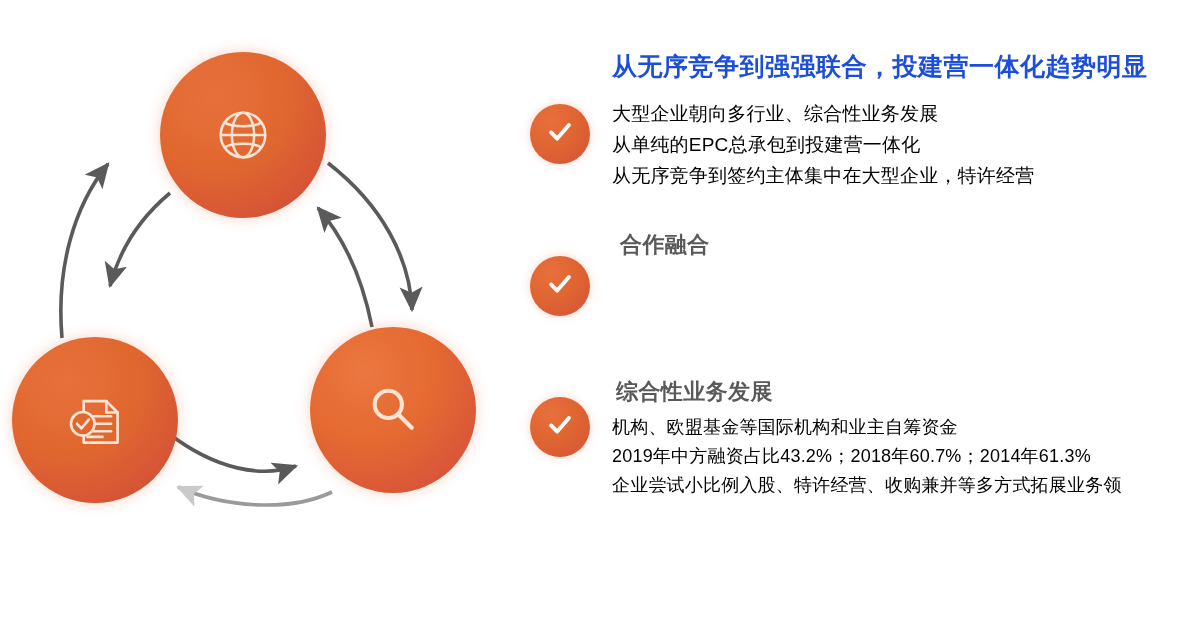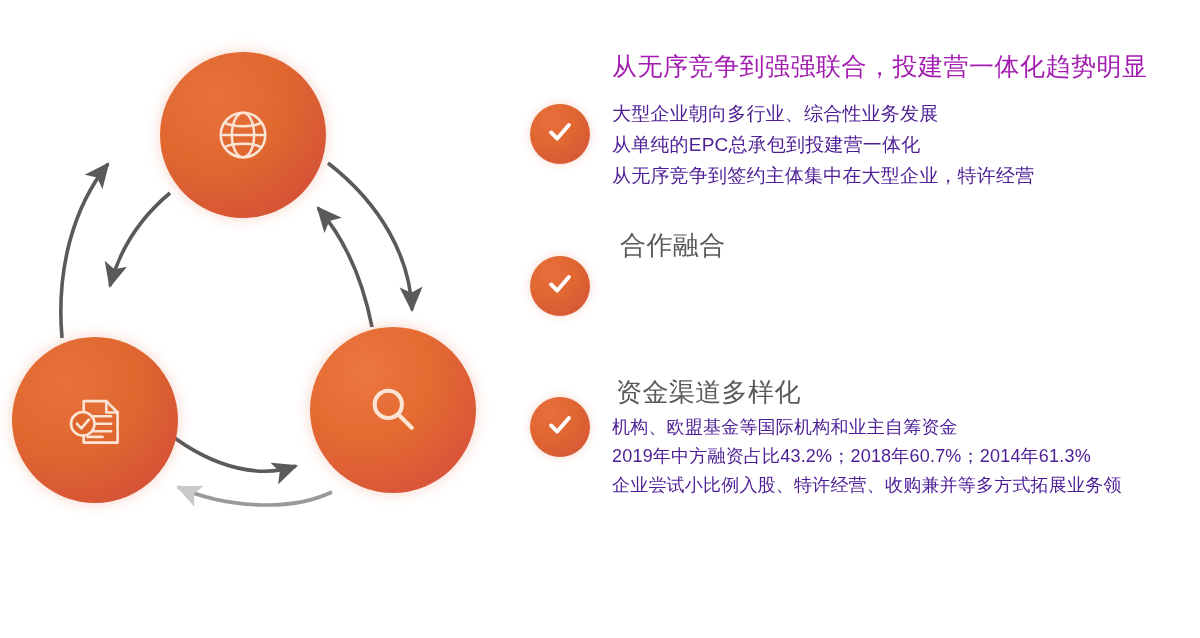--- a/index.html
+++ b/index.html
@@ -34,21 +34,21 @@
     left:310px;top:327px;width:166px;height:166px;
     background:radial-gradient(circle at 33% 27%, #ec7740 0%, #e46a31 42%, #d95639 78%, #d24b3c 100%);
   }
   .node svg{display:block;}
 
   
   #content{position:absolute;left:510px;top:0;width:690px;height:638px;}
 
   #main-title{
     position:absolute;left:102px;top:50px;width:580px;
-    font-size:25px;font-weight:normal;color:#a21caf;
+    font-size:25px;font-weight:bold;color:#1d4ed8;
     letter-spacing:.5px;white-space:nowrap;
   }
 
   .section{position:absolute;left:0;width:690px;}
   .section.s1{top:98px;}
   .section.s2{top:228px;}
   .section.s3{top:375px;}
 
   .bullet{
     position:absolute;left:20px;
@@ -57,28 +57,28 @@
     display:flex;align-items:center;justify-content:center;
     box-shadow:0 0 9px rgba(224,108,62,.28);
   }
   .section.s1 .bullet{top:6px;}
   .section.s2 .bullet{top:28px;}
   .section.s3 .bullet{top:22px;}
 
   .sec-body{position:absolute;left:102px;width:580px;}
 
   .sub-head{
-    font-size:26px;font-weight:normal;color:#595959;
+    font-size:22px;font-weight:bold;color:#595959;
     line-height:34px;letter-spacing:.4px;
     padding-left:8px;margin-bottom:4px;white-space:nowrap;
   }
   .sub-head.tight{padding-left:4px;}
 
   .line{
-    font-size:19px;color:#4c1d95;line-height:31px;
+    font-size:19px;color:#000000;line-height:31px;
     letter-spacing:.2px;white-space:nowrap;
   }
 
   .s3 .line{font-size:18px;line-height:29px;}
 </style>
 </head>
 <body>
 
 <div id="stage">
 
@@ -175,21 +175,21 @@
 
     <div class="section s3">
       <div class="bullet">
         <span>
           <svg width="30" height="30" viewBox="0 0 32 32" fill="none" stroke="#ffffff" stroke-width="4.2" stroke-linecap="round" stroke-linejoin="round">
             <path d="M6.5 16.5 L13 23 L25.5 8.5"></path>
           </svg>
         </span>
       </div>
       <div class="sec-body">
-        <div class="sub-head tight">资金渠道多样化</div>
+        <div class="sub-head tight">综合性业务发展</div>
         <div class="line">机构、欧盟基金等国际机构和业主自筹资金</div>
         <div class="line">2019年中方融资占比43.2%；2018年60.7%；2014年61.3%</div>
         <div class="line">企业尝试小比例入股、特许经营、收购兼并等多方式拓展业务领</div>
       </div>
     </div>
 
   </div>
 </div>
 
 </body></html>

